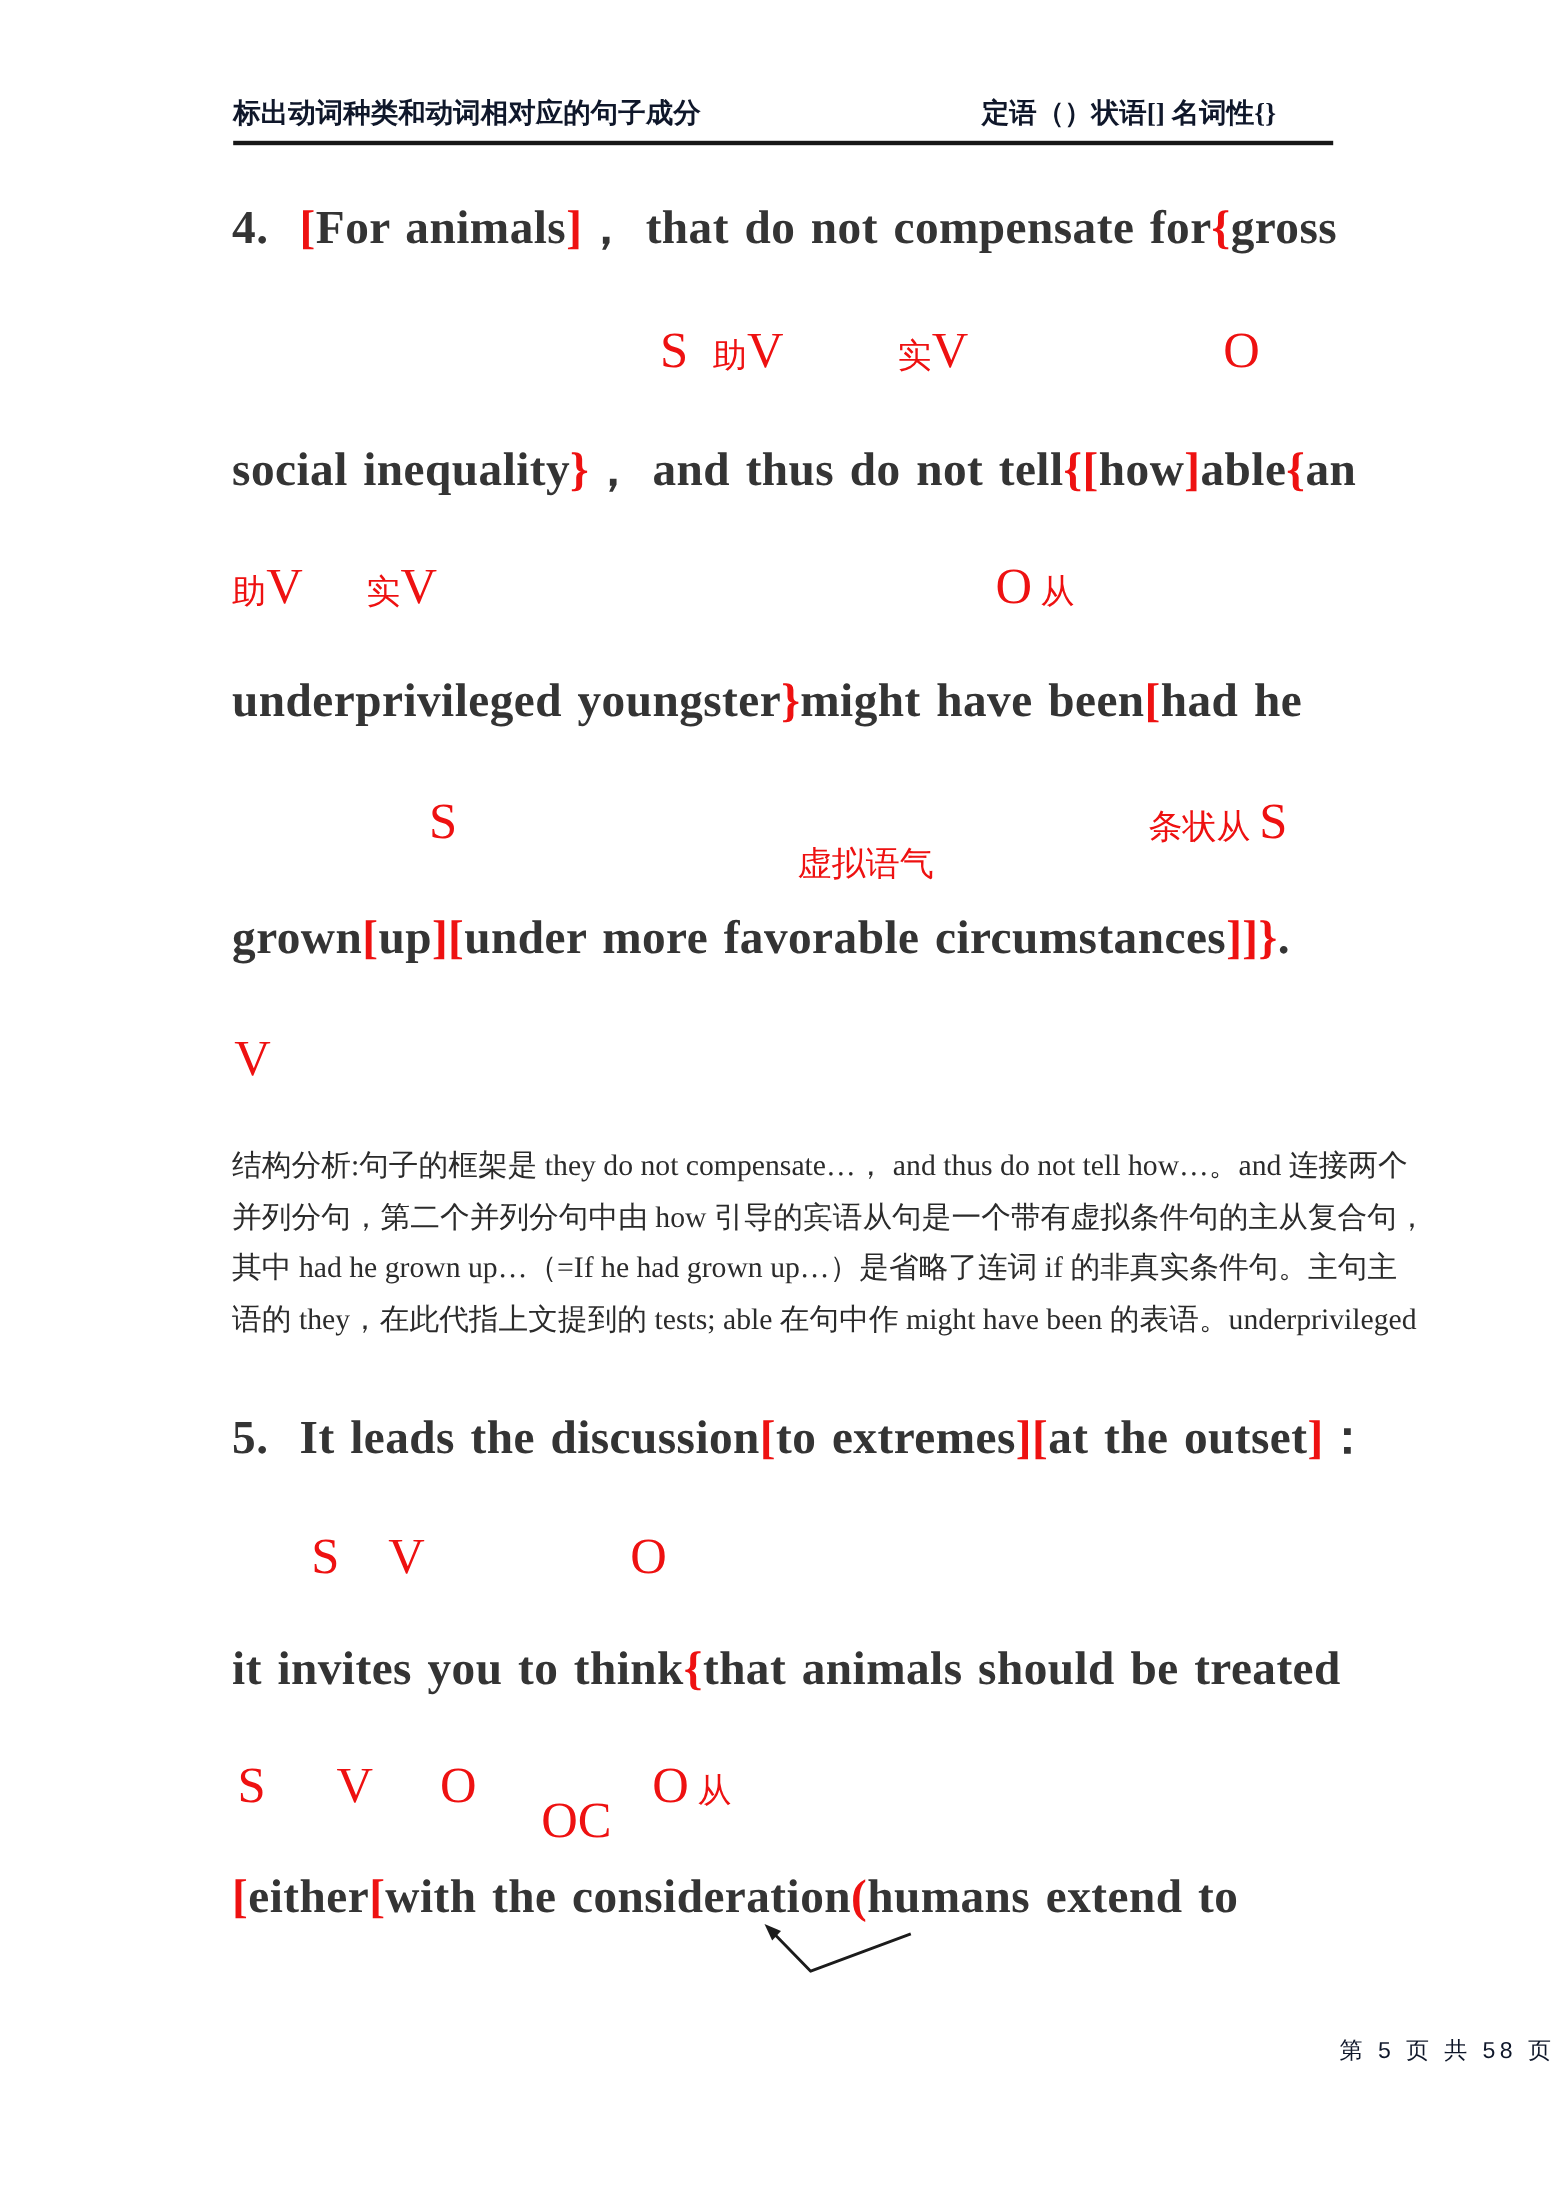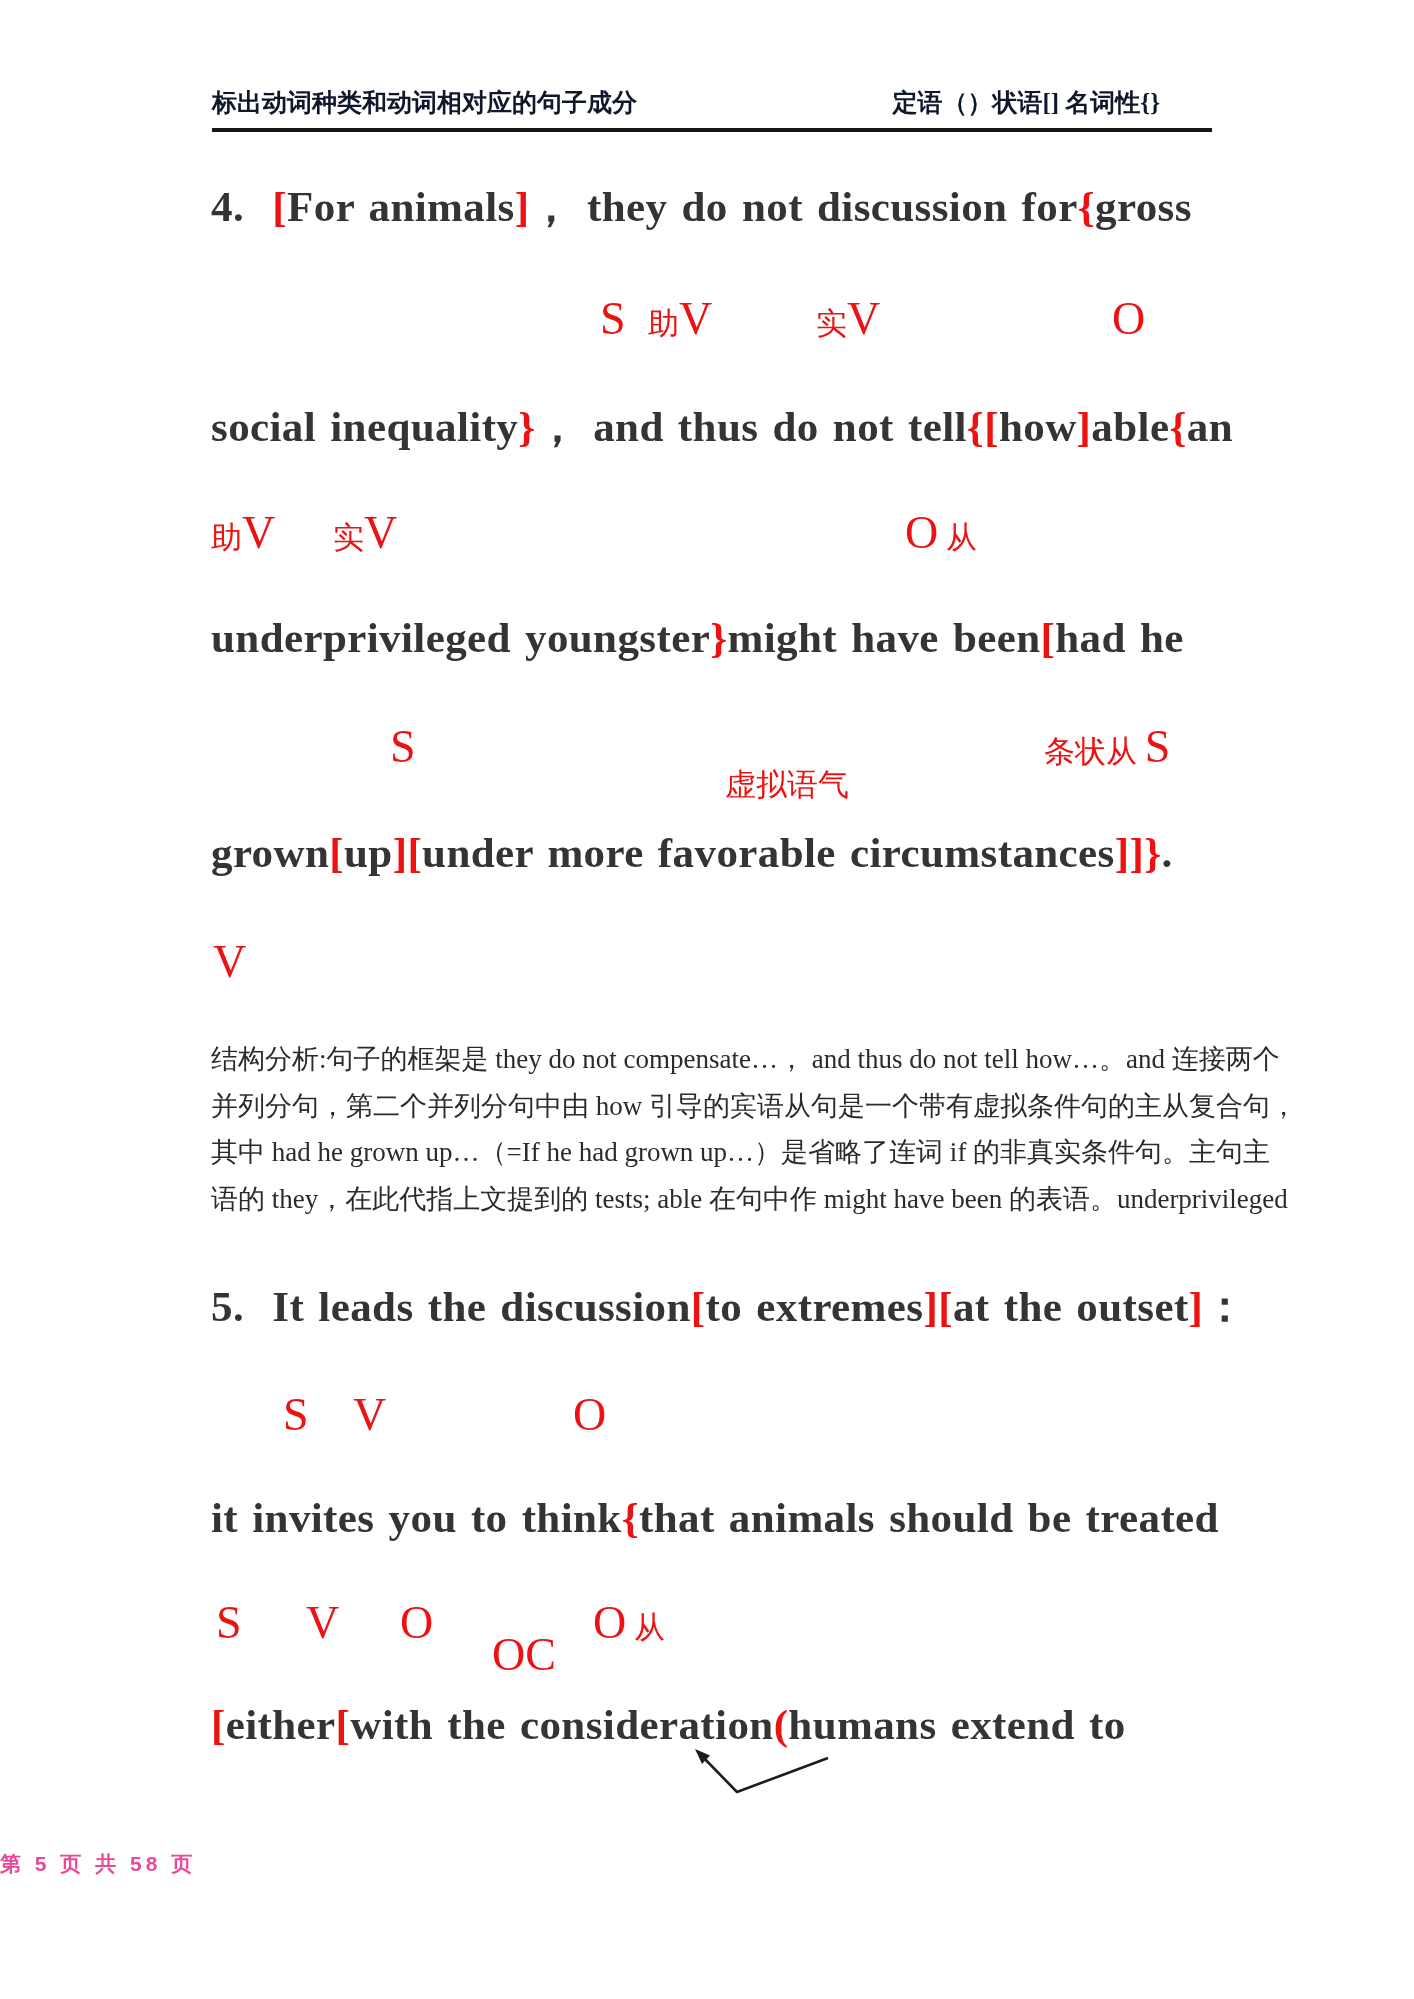--- a/index.html
+++ b/index.html
@@ -31,37 +31,36 @@
   
   .analysis{
     position:absolute;left:211px;top:1036px;width:1040px;
     font-size:27px;color:#2b2b2b;font-weight:normal;
   }
   .para-line{line-height:46.5px;white-space:nowrap;}
   
   .arrow{position:absolute;left:650px;top:1736px;}
   
   .footer{
-    position:absolute;left:0;top:1850px;width:100%;text-align:left;
-    font-size:21px;color:#ec4899;letter-spacing:4px;
+    position:absolute;left:0;top:1850px;width:100%;text-align:right;
+    font-size:21px;color:#0f172a;letter-spacing:4px;
     font-family:"Liberation Sans","DejaVu Sans",sans-serif;
-    font-weight:bold;
   }
 </style>
 </head>
 <body>
 
 <div class="page">
 
   <div class="header">
     <span class="left">标出动词种类和动词相对应的句子成分</span>
     <span class="right">定语（）状语[] 名词性{}</span>
   </div>
 
-  <div class="line" style="top:178px"><span>4.&nbsp; </span><span class="c-red">[</span><span>For animals</span><span class="c-red">]</span><span>，&nbsp;</span><span>they do not discussion for</span><span class="c-red">{</span><span>gross</span></div>
+  <div class="line" style="top:178px"><span>4.&nbsp; </span><span class="c-red">[</span><span>For animals</span><span class="c-red">]</span><span>，&nbsp;</span><span>that do not compensate for</span><span class="c-red">{</span><span>gross</span></div>
   <div class="ann-row" style="top:292px">
       <span class="ann-item" style="left: 600px;"><span class="k-lat">S</span></span>
       <span class="ann-item" style="left: 648px;"><span class="k-cjk">助</span><span class="k-lat">V</span></span>
       <span class="ann-item" style="left: 816px;"><span class="k-cjk">实</span><span class="k-lat">V</span></span>
       <span class="ann-item" style="left: 1112px;"><span class="k-lat">O</span></span>
     </div>
 
   <div class="line" style="top:398px"><span>social inequality</span><span class="c-red">}</span><span>，&nbsp;</span><span>and thus do not tell</span><span class="c-red">{[</span><span>how</span><span class="c-red">]</span><span>able</span><span class="c-red">{</span><span>an</span></div>
   <div class="ann-row" style="top:506px">
       <span class="ann-item" style="left: 211px;"><span class="k-cjk">助</span><span class="k-lat">V</span></span>

